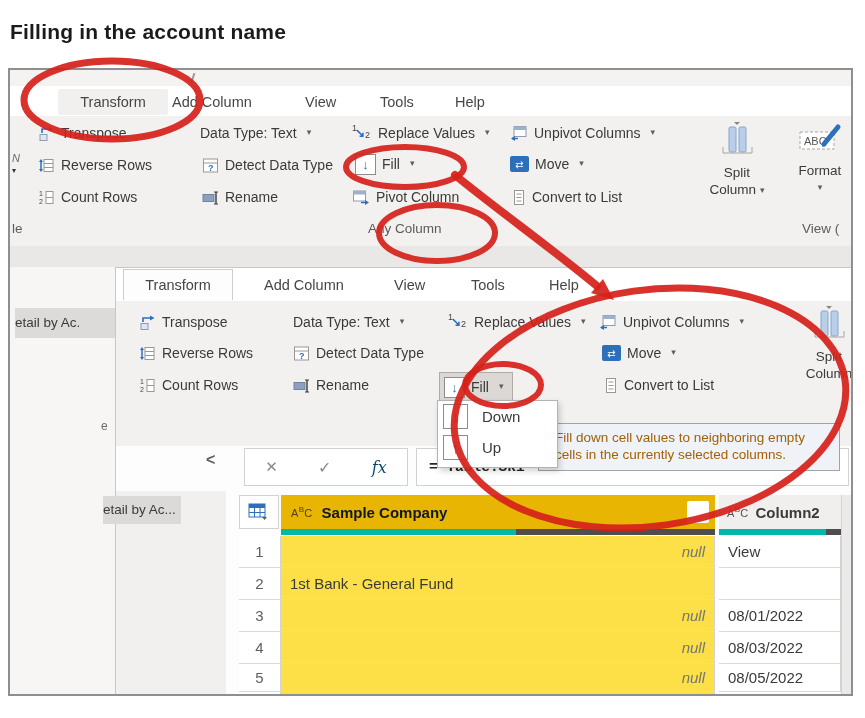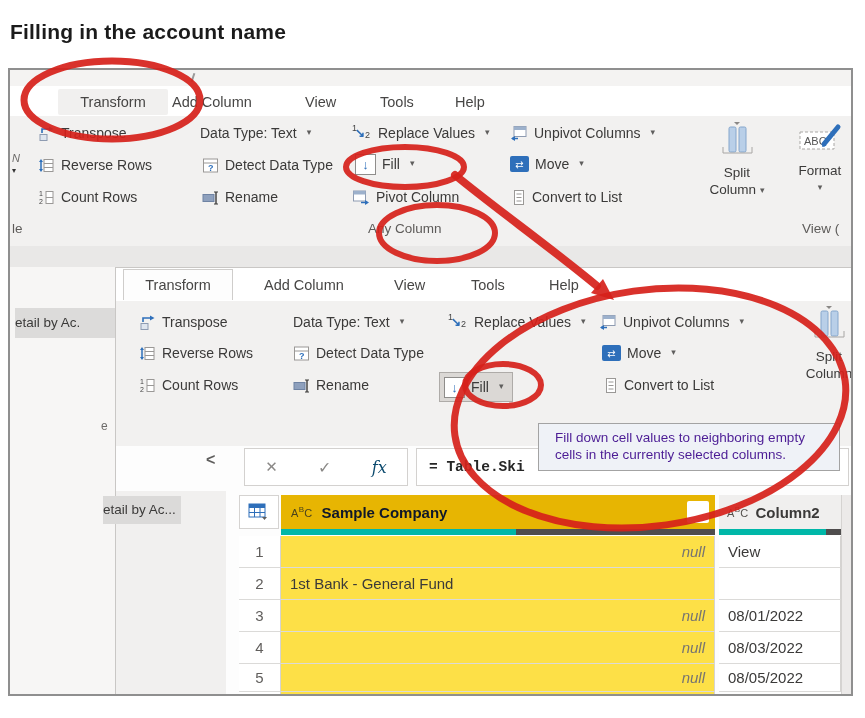--- a/index.html
+++ b/index.html
@@ -27,21 +27,21 @@
     border-left:1px solid #c9c7c5;border-top:1px solid #c9c7c5;}
   
   #fill-btn{position:absolute;left:323px;top:71px;width:74px;height:30px;background:#dbd8d5;border:1px solid #aeaba8;
     display:flex;align-items:center;gap:6px;padding-left:4px;box-sizing:border-box;font-size:14px;color:#3b3a39;}
   #fill-menu{position:absolute;left:321px;top:99px;width:119px;height:66px;background:#fff;border:1px solid #b5b3b1;
     box-shadow:2px 3px 6px rgba(0,0,0,.18);z-index:6;}
   .menu-item{display:flex;align-items:center;gap:14px;height:31px;padding-left:5px;font-size:15px;color:#3b3a39;}
   .menu-item .boxarrow{width:23px;height:23px;font-size:15px;}
   
   #tooltip{position:absolute;left:422px;top:155px;width:276px;background:#eff2f7;border:1px solid #a3a3a3;
-    padding:6px 8px 7px 16px;font-size:13.5px;line-height:16.5px;color:#4c1d95;z-index:5;}
+    padding:6px 8px 7px 16px;font-size:13.5px;line-height:16.5px;color:#a16207;z-index:5;}
   
   .fbox{position:absolute;background:#fff;border:1px solid #d3d1cf;box-sizing:border-box;}
   
   .hdr{position:absolute;top:227px;height:34px;display:flex;align-items:center;box-sizing:border-box;}
   .abc{font-size:11px;color:#4a431c;letter-spacing:.3px;white-space:nowrap;}
   .abc sup{font-size:8px;}
   .qbar{position:absolute;top:261px;height:6px;}
   .cell{position:absolute;font-size:15px;color:#3b3a39;display:flex;align-items:center;box-sizing:border-box;
     border-bottom:1px solid #dbdad8;border-right:1px solid #d5d3d1;background:#fff;overflow:hidden;white-space:nowrap;}
   .cell.num{justify-content:center;color:#605e5c;}
@@ -302,20 +302,30 @@
         <svg width="46" height="44">
             <path d="M20 2 l3 3 3-3z" fill="#8a8886"></path>
             <rect x="15" y="7" width="7" height="25" rx="1.5" fill="#b9cfe8" stroke="#85a6cc"></rect>
             <rect x="25" y="7" width="7" height="25" rx="1.5" fill="#b9cfe8" stroke="#85a6cc"></rect>
             <path d="M9 27 v6 h29 v-6" fill="none" stroke="#a8a6a4"></path>
           </svg>
         <span>Split</span>
         <span>Column</span>
       </div>
 
+      <div id="fill-menu">
+        <div class="menu-item">
+          <span class="boxarrow">↓</span>
+          <span>Down</span>
+        </div>
+        <div class="menu-item">
+          <span class="boxarrow">↑</span>
+          <span>Up</span>
+        </div>
+      </div>
     </div>
 
     <div id="tooltip">
       <span>Fill down cell values to neighboring empty cells in the currently selected columns.</span>
     </div>
 
     <div class="abs" style="left:90px;top:183px;font-size:16px;font-weight:700;color:#5f5e5d;">&lt;</div>
     <div class="fbox" style="left:128px;top:180px;width:164px;height:38px;display:flex;align-items:center;justify-content:space-around;">
       <span style="color:#8a8886;font-size:15px;">✕</span>
       <span style="color:#8a8886;font-size:16px;">✓</span>

